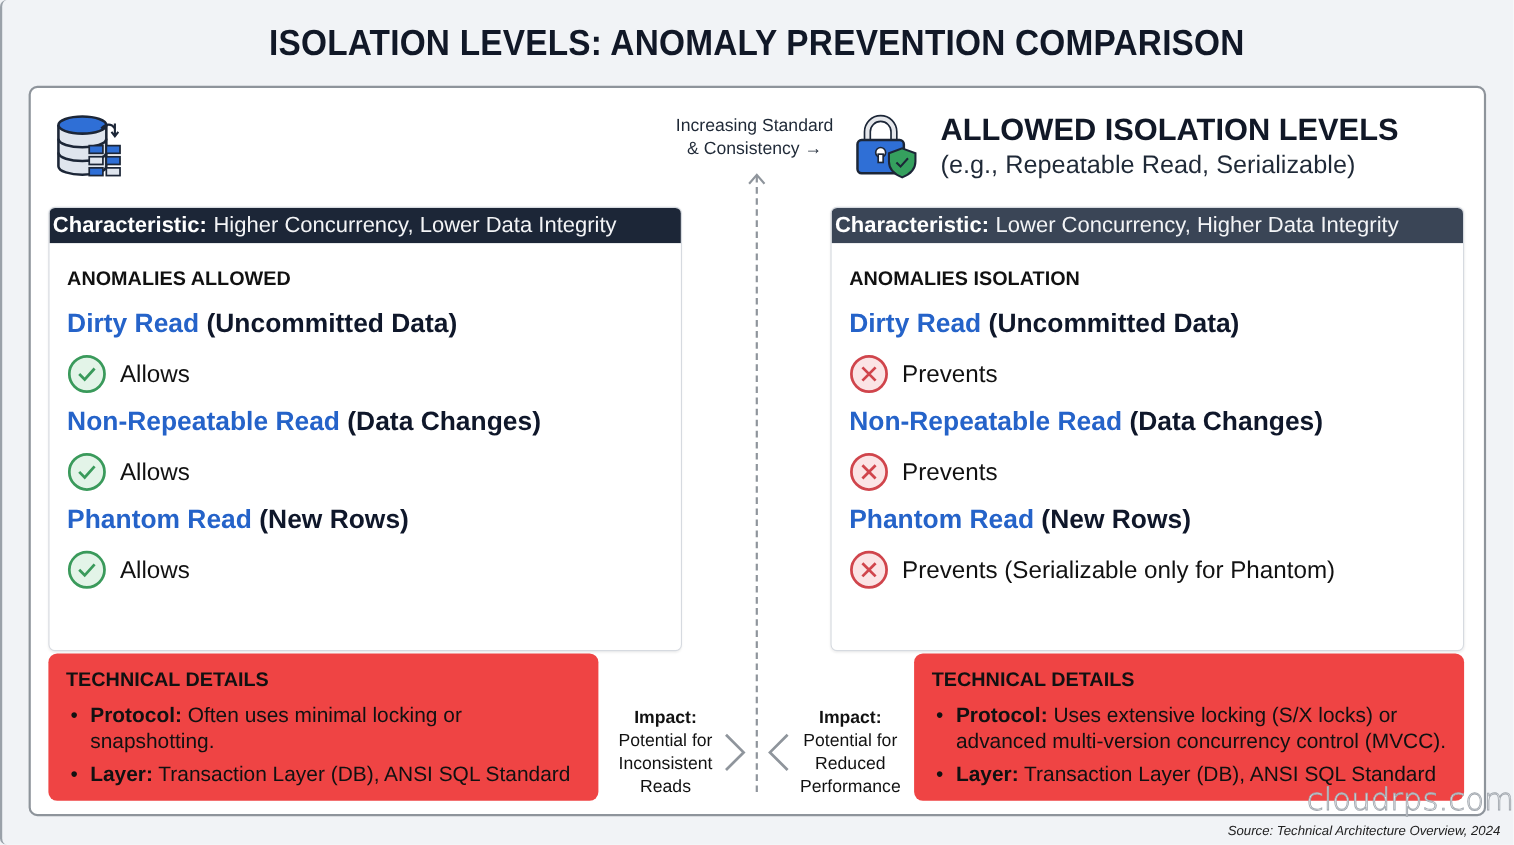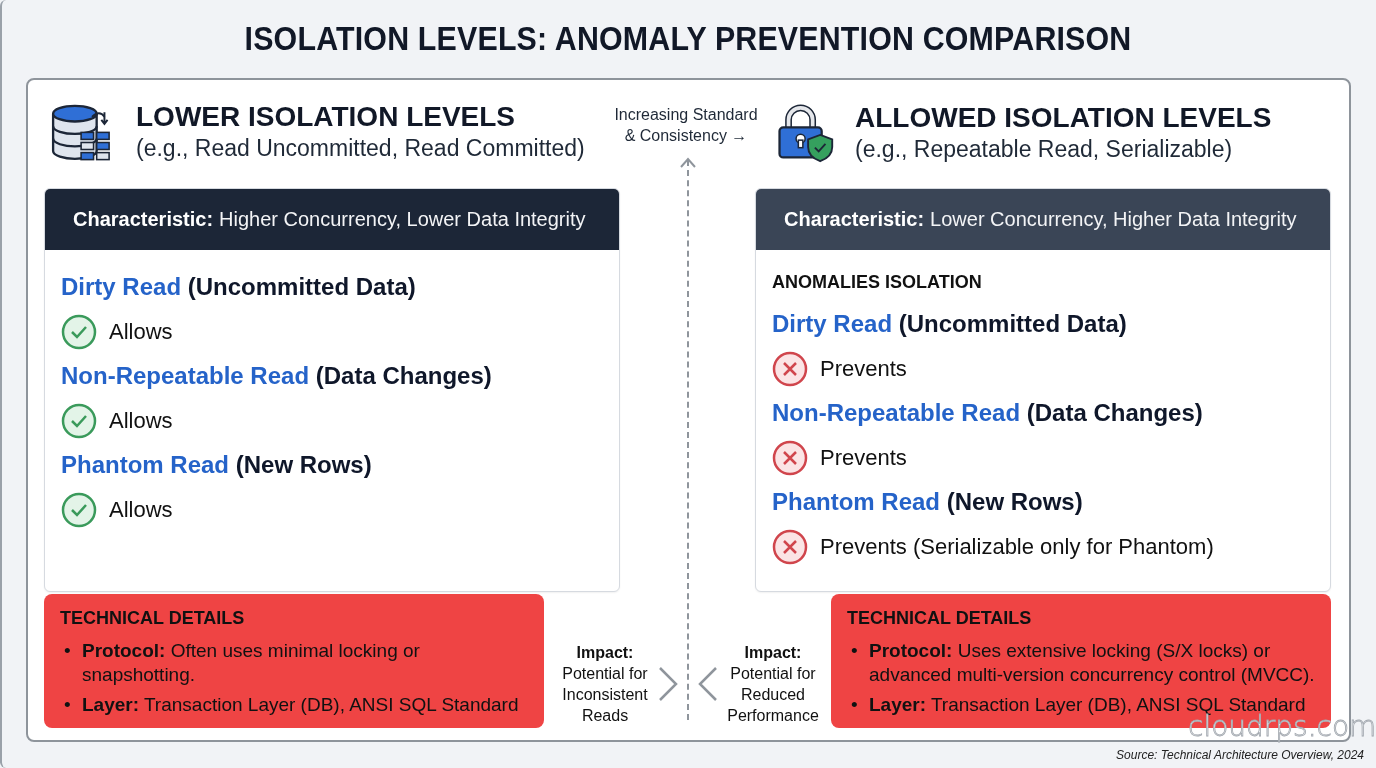--- a/index.html
+++ b/index.html
@@ -44,21 +44,21 @@
   }
 
   .panel {
     position: absolute; top: 188px; width: 576px; height: 404px;
     background: #fff; border: 1.5px solid #d6dae0; border-radius: 6px;
     overflow: hidden; box-shadow: 0 1px 2px rgba(0,0,0,0.06);
   }
   .panel-left { left: 44px; }
   .panel-right { left: 755px; }
   .panel-header {
-    height: 61px; display: flex; align-items: center; padding-left: 28px;
+    height: 32px; display: flex; align-items: center; padding-left: 3px;
     font-size: 20px; color: #f3f4f6;
   }
   .panel-left .panel-header { background: #1c2637; }
   .panel-right .panel-header { background: #3a4556; }
   .panel-header b { font-weight: 700; color: #fff; margin-right: 6px; }
   .panel-body { padding: 22px 16px 0 16px; }
   .anom-title { font-size: 18px; font-weight: 700; color: #111; margin-bottom: 16px; }
   .anom-item { margin-bottom: 11px; }
   .anom-name { font-size: 24px; font-weight: 700; line-height: 30px; }
   .anom-name .kw { color: #2563c9; }
@@ -116,24 +116,20 @@
     <ellipse cx="32" cy="14" rx="28" ry="10" fill="#2f6fd6" stroke="#1c2637" stroke-width="3"></ellipse>
     <path d="M54 18 c6 -6 12 -6 16 0" fill="none" stroke="#1c2637" stroke-width="2.5"></path>
     <path d="M70 12 v14 M66 22 l4 5 l4 -5" fill="none" stroke="#1c2637" stroke-width="2.5"></path>
     <rect x="40" y="38" width="16" height="9" fill="#2f6fd6" stroke="#1c2637" stroke-width="2"></rect>
     <rect x="60" y="38" width="16" height="9" fill="#2f6fd6" stroke="#1c2637" stroke-width="2"></rect>
     <rect x="40" y="51" width="16" height="9" fill="#dfe5ee" stroke="#1c2637" stroke-width="2"></rect>
     <rect x="60" y="51" width="16" height="9" fill="#2f6fd6" stroke="#1c2637" stroke-width="2"></rect>
     <rect x="40" y="64" width="16" height="9" fill="#2f6fd6" stroke="#1c2637" stroke-width="2"></rect>
     <rect x="60" y="64" width="16" height="9" fill="#dfe5ee" stroke="#1c2637" stroke-width="2"></rect>
   </svg>
-  <div class="titles">
-    <div class="section-title">LOWER ISOLATION LEVELS</div>
-    <div class="section-sub">(e.g., Read Uncommitted, Read Committed)</div>
-  </div>
 </div>
 
 <div class="section-head head-right">
   <svg width="64" height="66" viewBox="0 0 85 75">
     <path d="M18 32 v-12 a16 16 0 0 1 32 0 v12" fill="none" stroke="#1c2637" stroke-width="9"></path>
     <path d="M18 32 v-12 a16 16 0 0 1 32 0 v12" fill="none" stroke="#e5e7eb" stroke-width="5"></path>
     <rect x="6" y="30" width="56" height="40" rx="5" fill="#2f6fd6" stroke="#1c2637" stroke-width="3"></rect>
     <circle cx="34" cy="45" r="6" fill="#fff" stroke="#1c2637" stroke-width="2"></circle>
     <rect x="31" y="47" width="6" height="10" fill="#fff" stroke="#1c2637" stroke-width="2"></rect>
     <path d="M60 40 l16 6 v10 c0 10 -8 16 -16 19 c-8 -3 -16 -9 -16 -19 v-10 z" fill="#35a05e" stroke="#1c2637" stroke-width="2.5"></path>
@@ -153,20 +149,21 @@
 <svg class="center-arrowhead" viewBox="0 0 18 18">
   <path d="M2 10 L9 2 L16 10" fill="none" stroke="#8f959c" stroke-width="2"></path>
 </svg>
 
 <div class="panel panel-left">
   <div class="panel-header">
     <b>Characteristic:</b>
     <span>Higher Concurrency, Lower Data Integrity</span>
   </div>
   <div class="panel-body">
+    <div class="anom-title">ANOMALIES ALLOWED</div>
 
     <div class="anom-item">
       <div class="anom-name"><span class="kw">Dirty Read</span> <span class="paren">(Uncommitted Data)</span></div>
       <div class="anom-status">
         <svg class="status-icon" viewBox="0 0 36 36">
             <circle cx="18" cy="18" r="16" fill="#e3f4e8" stroke="#3a9a5b" stroke-width="2.5"></circle>
             <path d="M11 18 l5 5 l9 -10" fill="none" stroke="#3a9a5b" stroke-width="2.5"></path>
           </svg>
         <span>Allows</span>
       </div>

